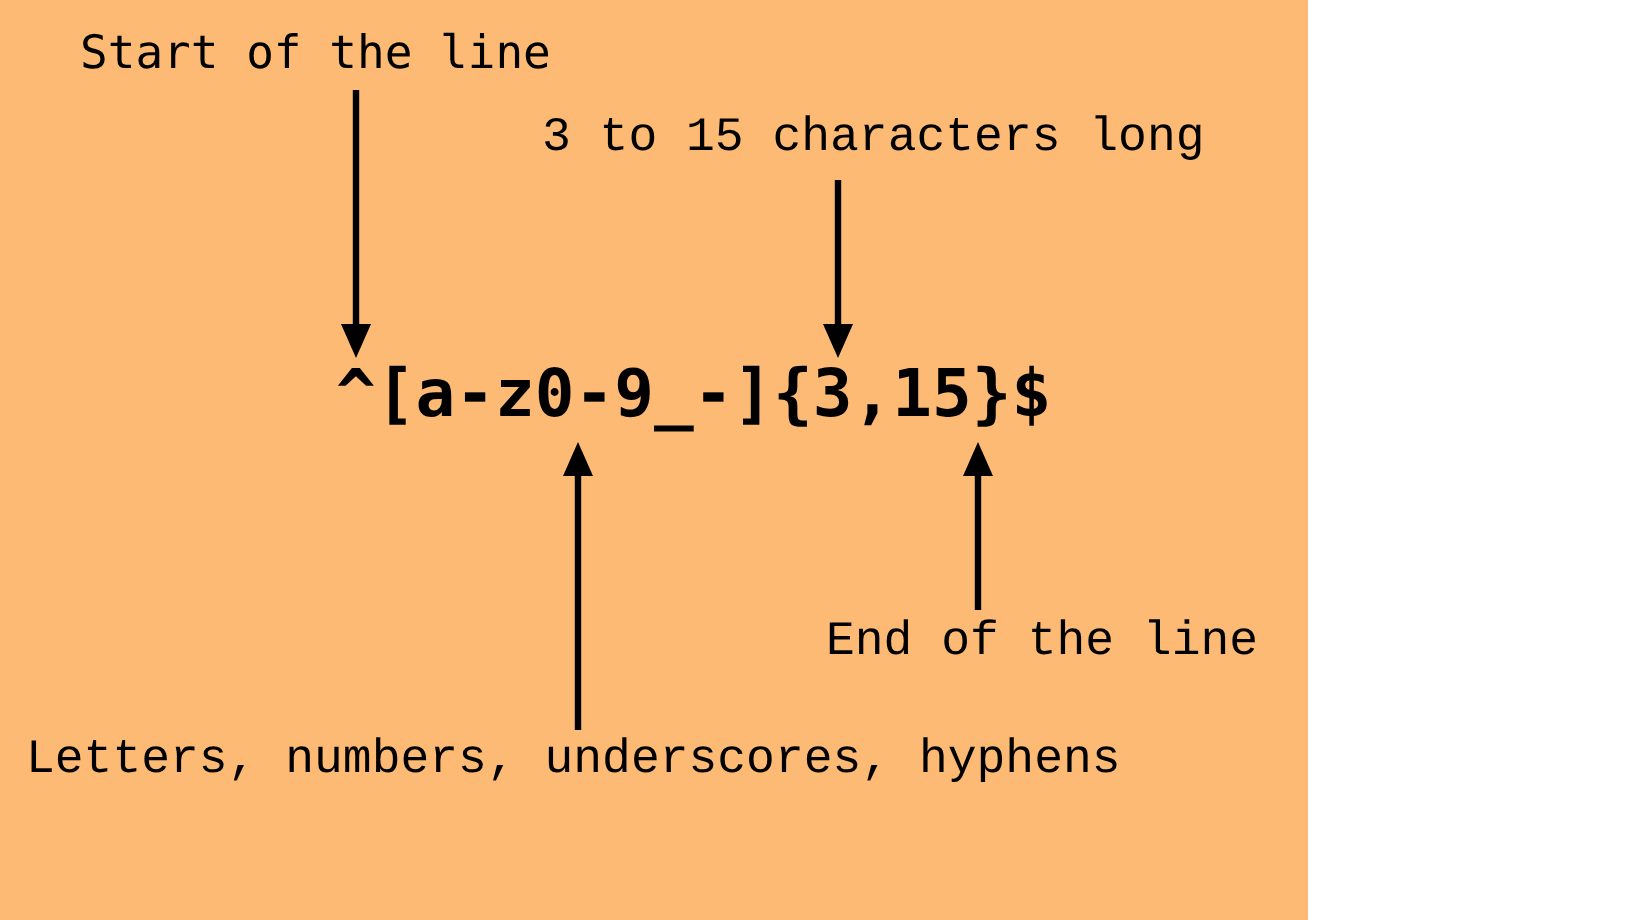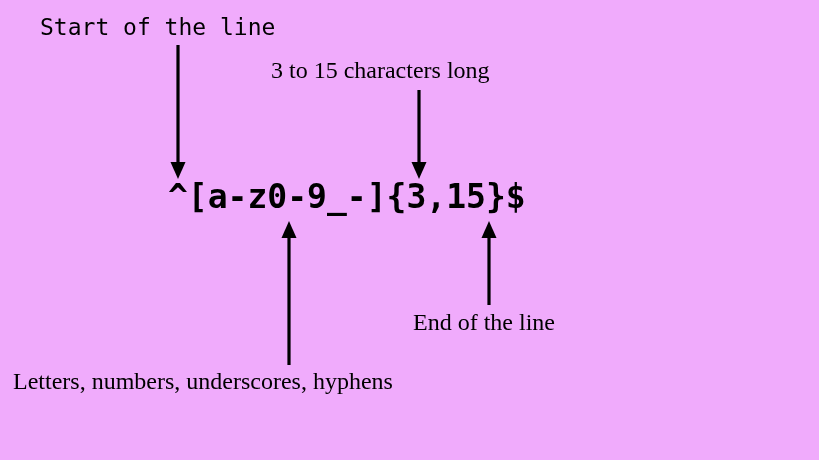--- a/index.html
+++ b/index.html
@@ -2,40 +2,40 @@
 <html><head>
 <meta charset="utf-8">
 <style>
   html, body {
     margin: 0;
     padding: 0;
     background: #ffffff;
   }
   #canvas {
     position: relative;
-    width: 819px;
+    width: 654px;
     height: 460px;
-    background: #f0abfc;
+    background: #fdba74;
     overflow: hidden;
   }
   .label {
     position: absolute;
     color: #000000;
     white-space: pre;
     line-height: 1;
   }
   
   .label-mono {
     font-family: "DejaVu Sans Mono", monospace;
     font-size: 23px;
     font-weight: 400;
   }
   
   .label-sans {
-    font-family: Liberation Serif, serif;
+    font-family: Liberation Mono, monospace;
     font-size: 24px;
     font-weight: 400;
   }
   
   .pattern {
     position: absolute;
     font-family: "DejaVu Sans Mono", monospace;
     font-weight: 700;
     font-size: 33px;
     color: #000000;

